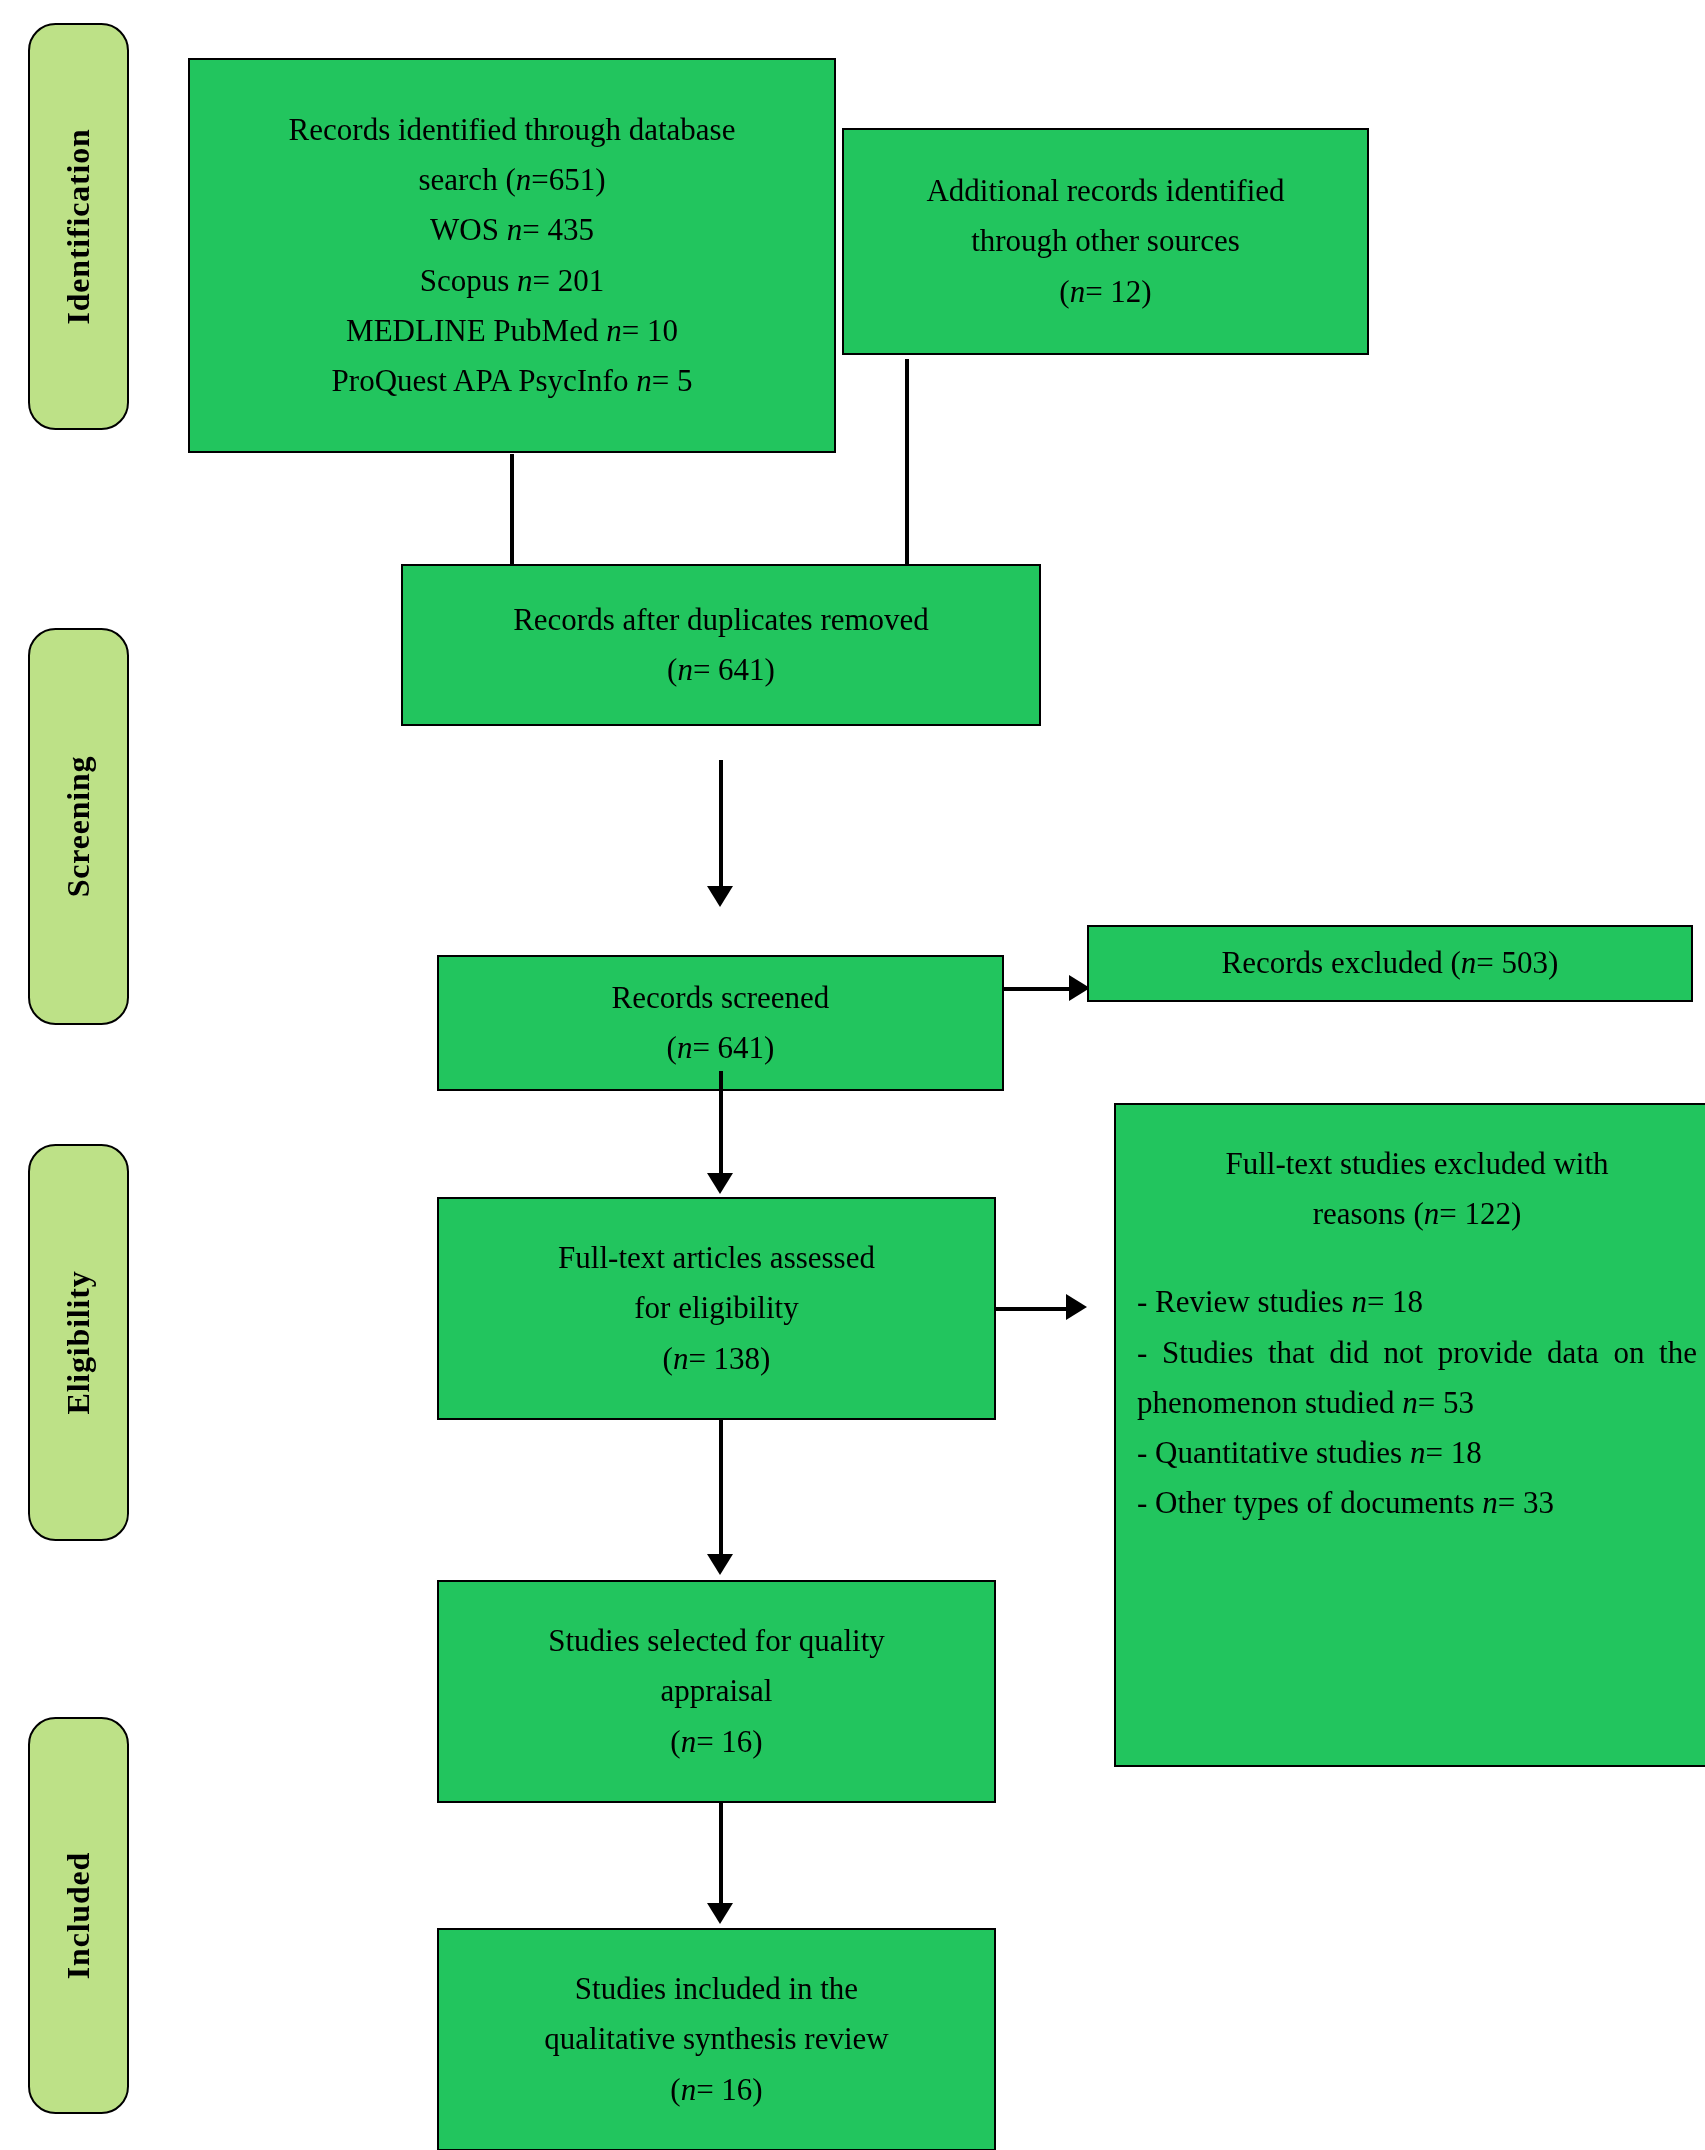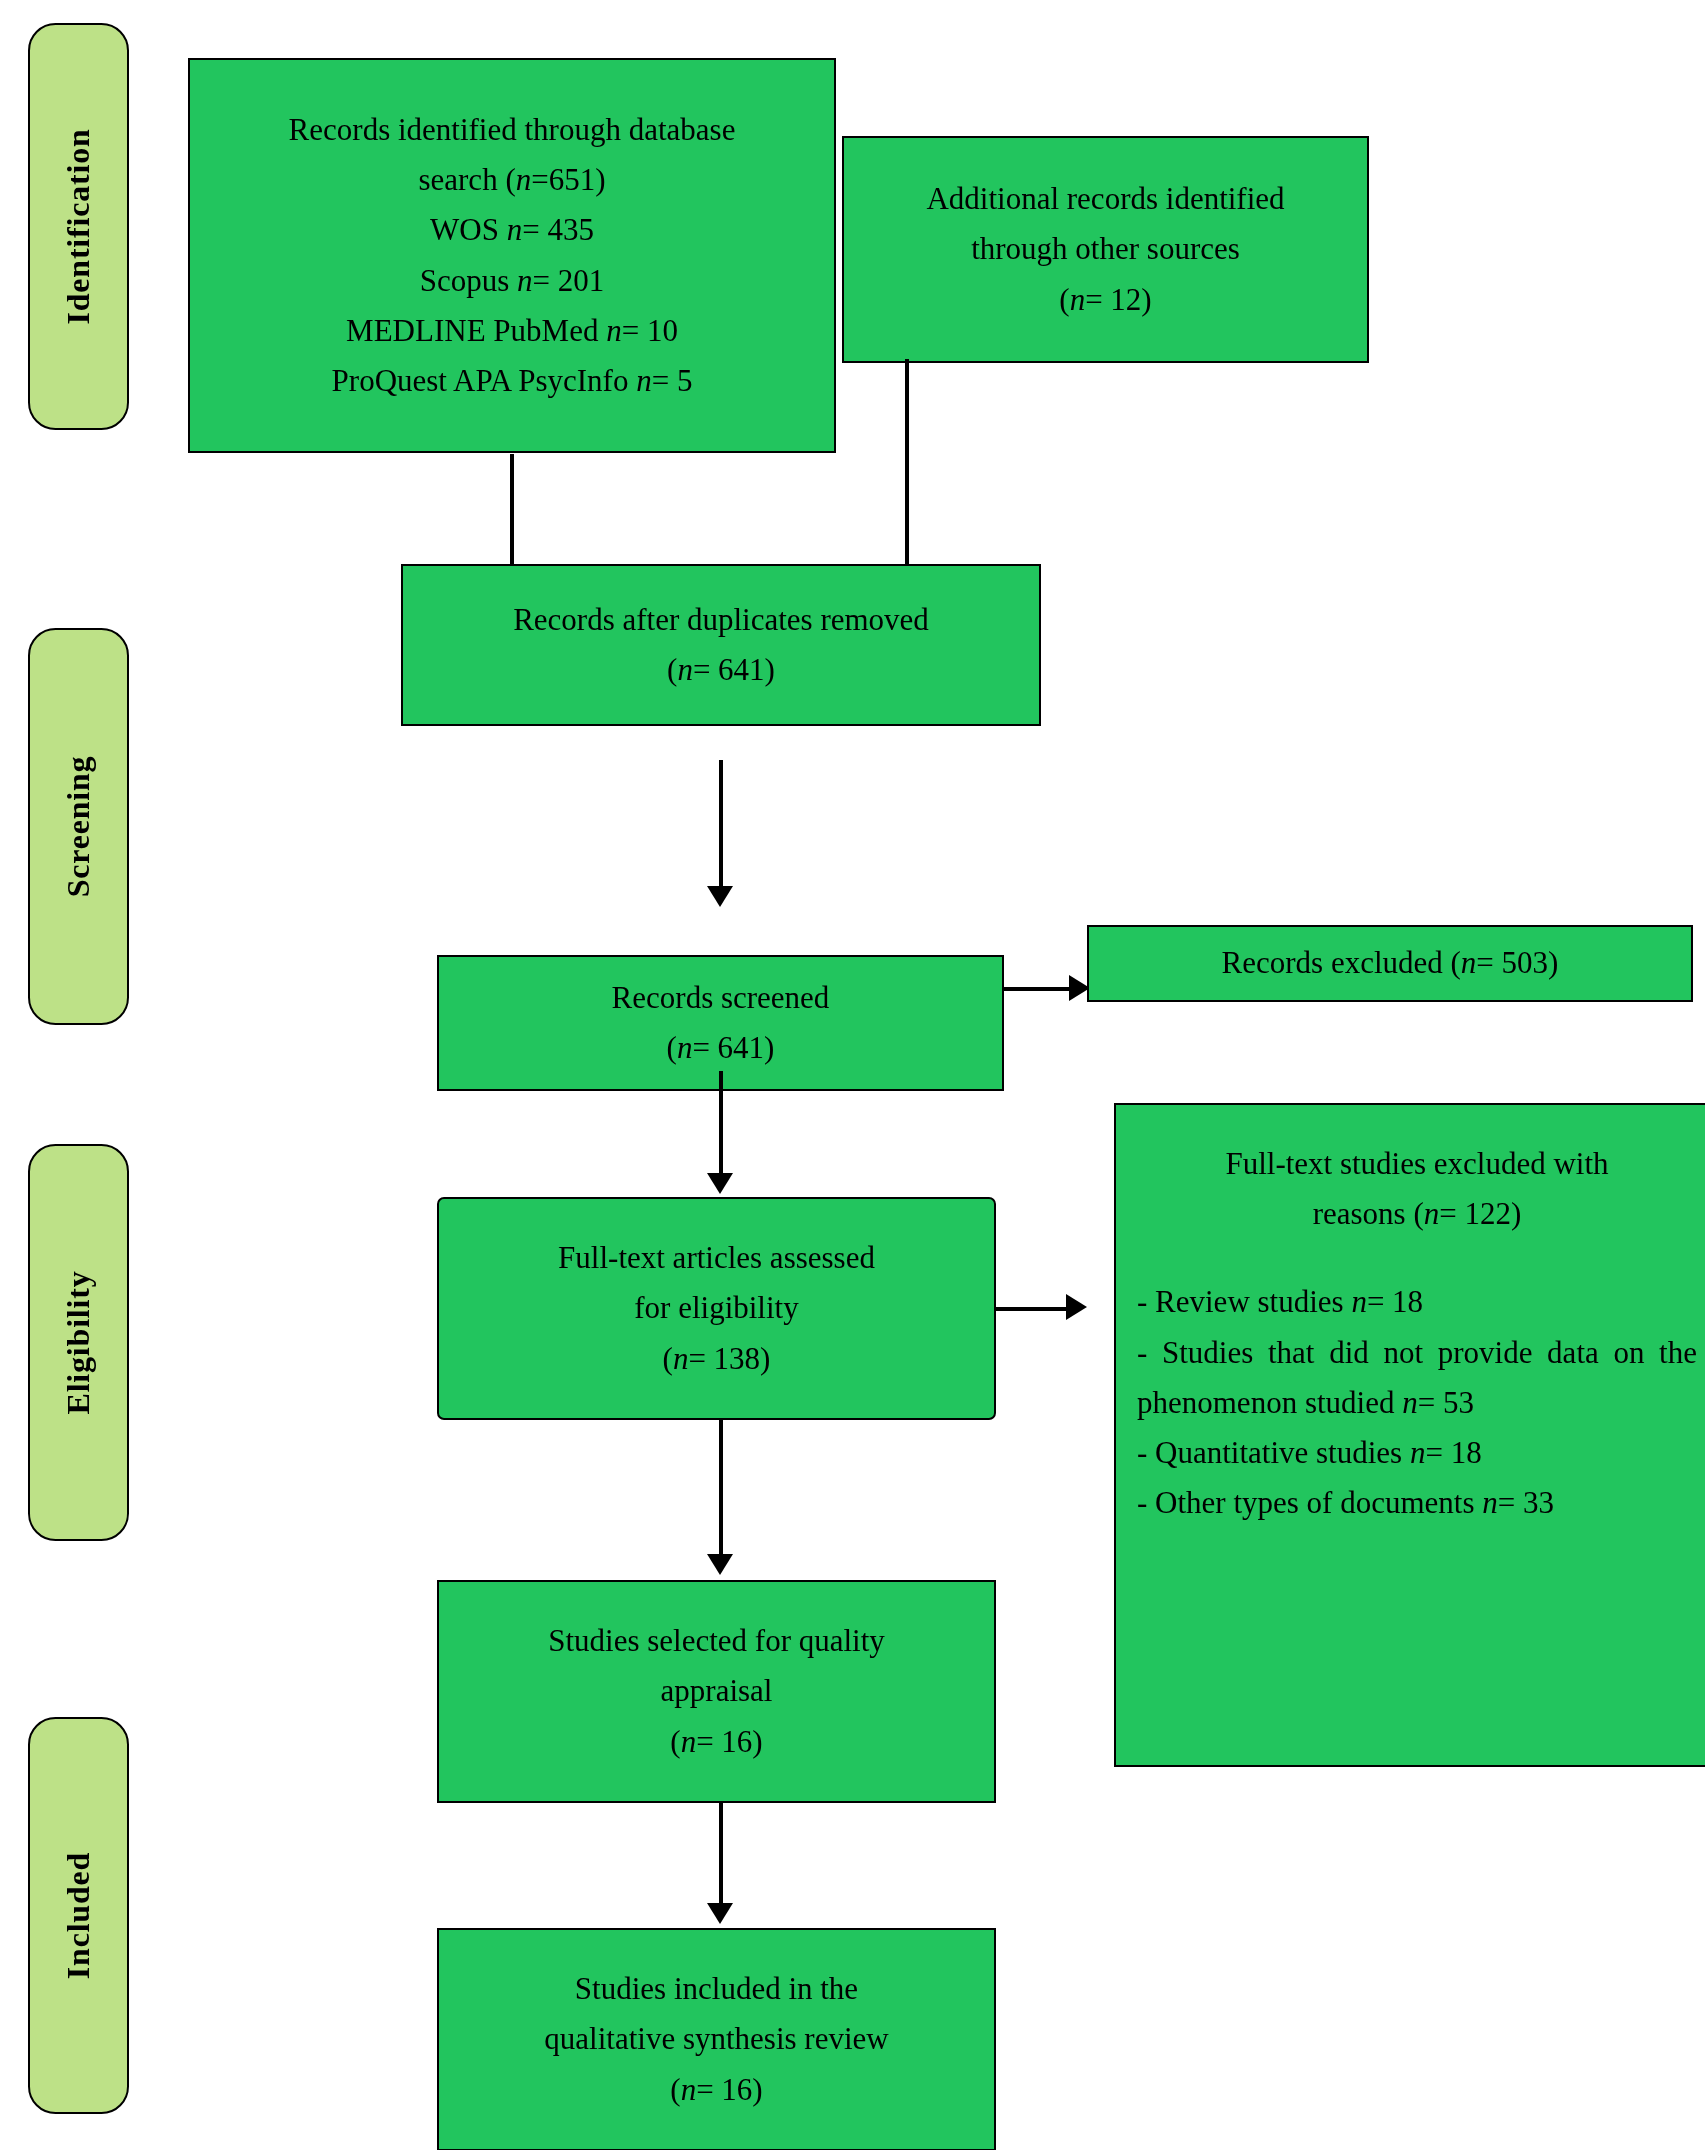--- a/index.html
+++ b/index.html
@@ -134,21 +134,21 @@
 
   <div class="flow-box" style="left:188px; top:58px; width:648px; height:395px;">
     <span class="ln">Records identified through database</span>
     <span class="ln">search (<em class="nvar">n</em>=651)</span>
     <span class="ln">WOS <em class="nvar">n</em>= 435</span>
     <span class="ln">Scopus <em class="nvar">n</em>= 201</span>
     <span class="ln">MEDLINE PubMed <em class="nvar">n</em>= 10</span>
     <span class="ln">ProQuest APA PsycInfo <em class="nvar">n</em>= 5</span>
   </div>
 
-  <div class="flow-box" style="left:842px; top:136px; width:527px; height:227px;">
+  <div class="flow-box" style="left:842px; top:128px; width:527px; height:227px;">
     <span class="ln">Additional records identified</span>
     <span class="ln">through other sources</span>
     <span class="ln">(<em class="nvar">n</em>= 12)</span>
   </div>
 
   <div class="vline" style="left:510px; top:454px; width:4px; height:124px;"></div>
   <div class="arrow-down" style="left:498px; top:575px;"></div>
 
   <div class="vline" style="left:905px; top:359px; width:4px; height:219px;"></div>
   <div class="arrow-down" style="left:893px; top:575px;"></div>
@@ -169,21 +169,21 @@
   <div class="hline" style="left:1004px; top:987px; width:70px; height:4px;"></div>
   <div class="arrow-right" style="left:1069px; top:975px;"></div>
 
   <div class="flow-box" style="left:1087px; top:925px; width:606px; height:77px;">
     <span class="ln">Records excluded (<em class="nvar">n</em>= 503)</span>
   </div>
 
   <div class="vline" style="left:719px; top:1071px; width:4px; height:105px;"></div>
   <div class="arrow-down" style="left:707px; top:1173px;"></div>
 
-  <div class="flow-box" style="left:437px; top:1197px; width:559px; height:223px;border-radius:7px;">
+  <div class="flow-box" style="left:437px; top:1197px; width:559px; height:223px;">
     <span class="ln">Full-text articles assessed</span>
     <span class="ln">for eligibility</span>
     <span class="ln">(<em class="nvar">n</em>= 138)</span>
   </div>
 
   <div class="hline" style="left:996px; top:1307px; width:75px; height:4px;"></div>
   <div class="arrow-right" style="left:1066px; top:1294px;"></div>
 
   <div class="flow-box wrapbox" style="left:1114px; top:1103px; width:606px; height:664px; padding:34px 21px 21px 21px;">
     <span class="reasons-title">Full-text studies excluded with</span>

